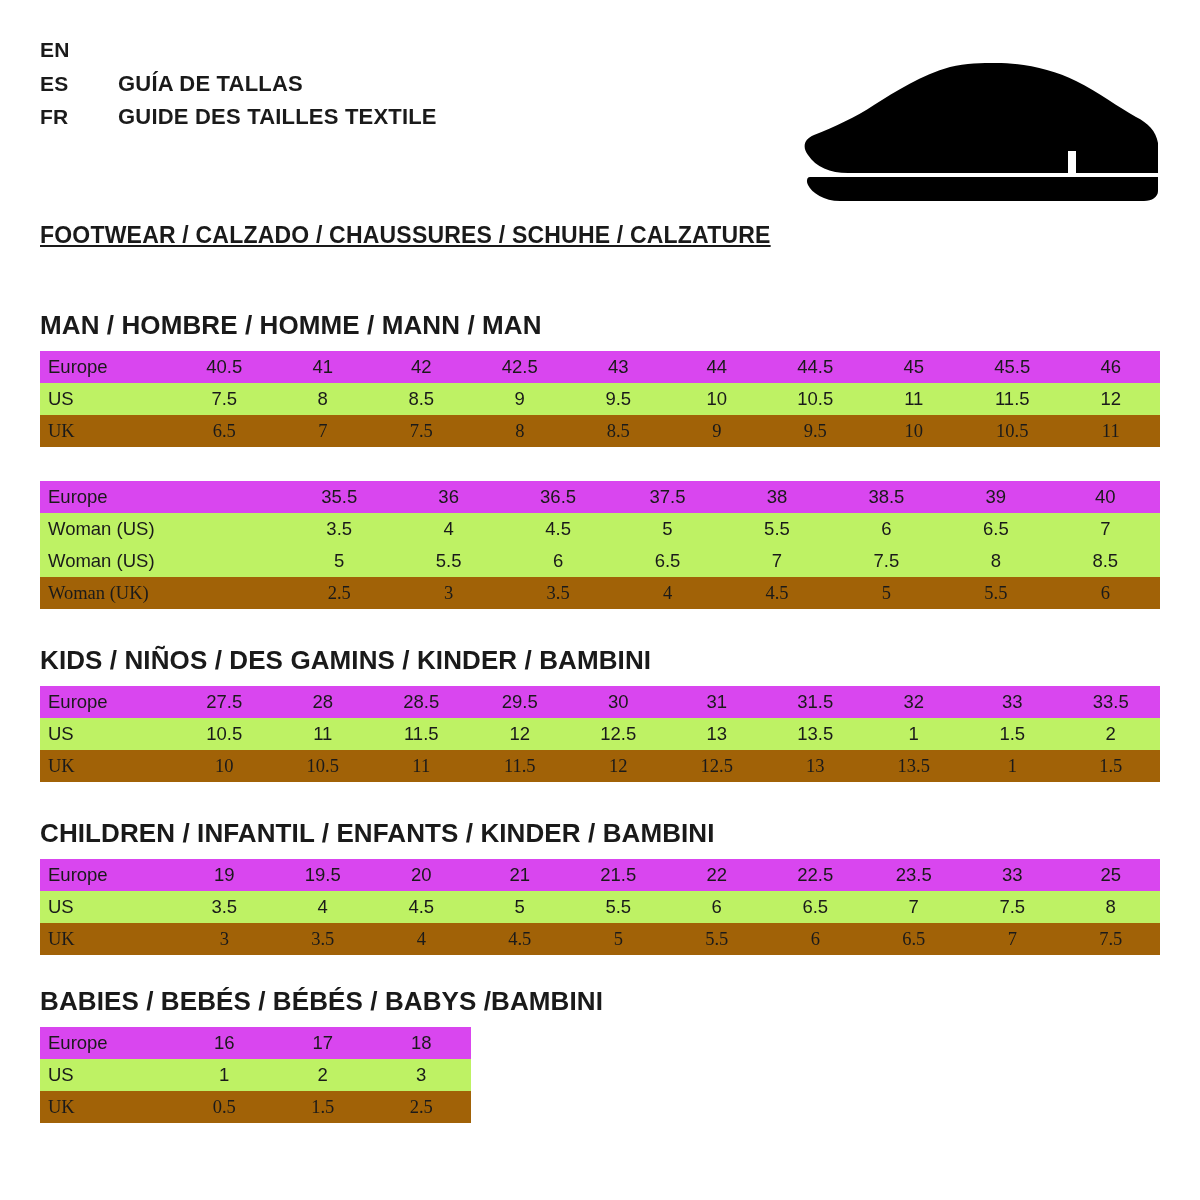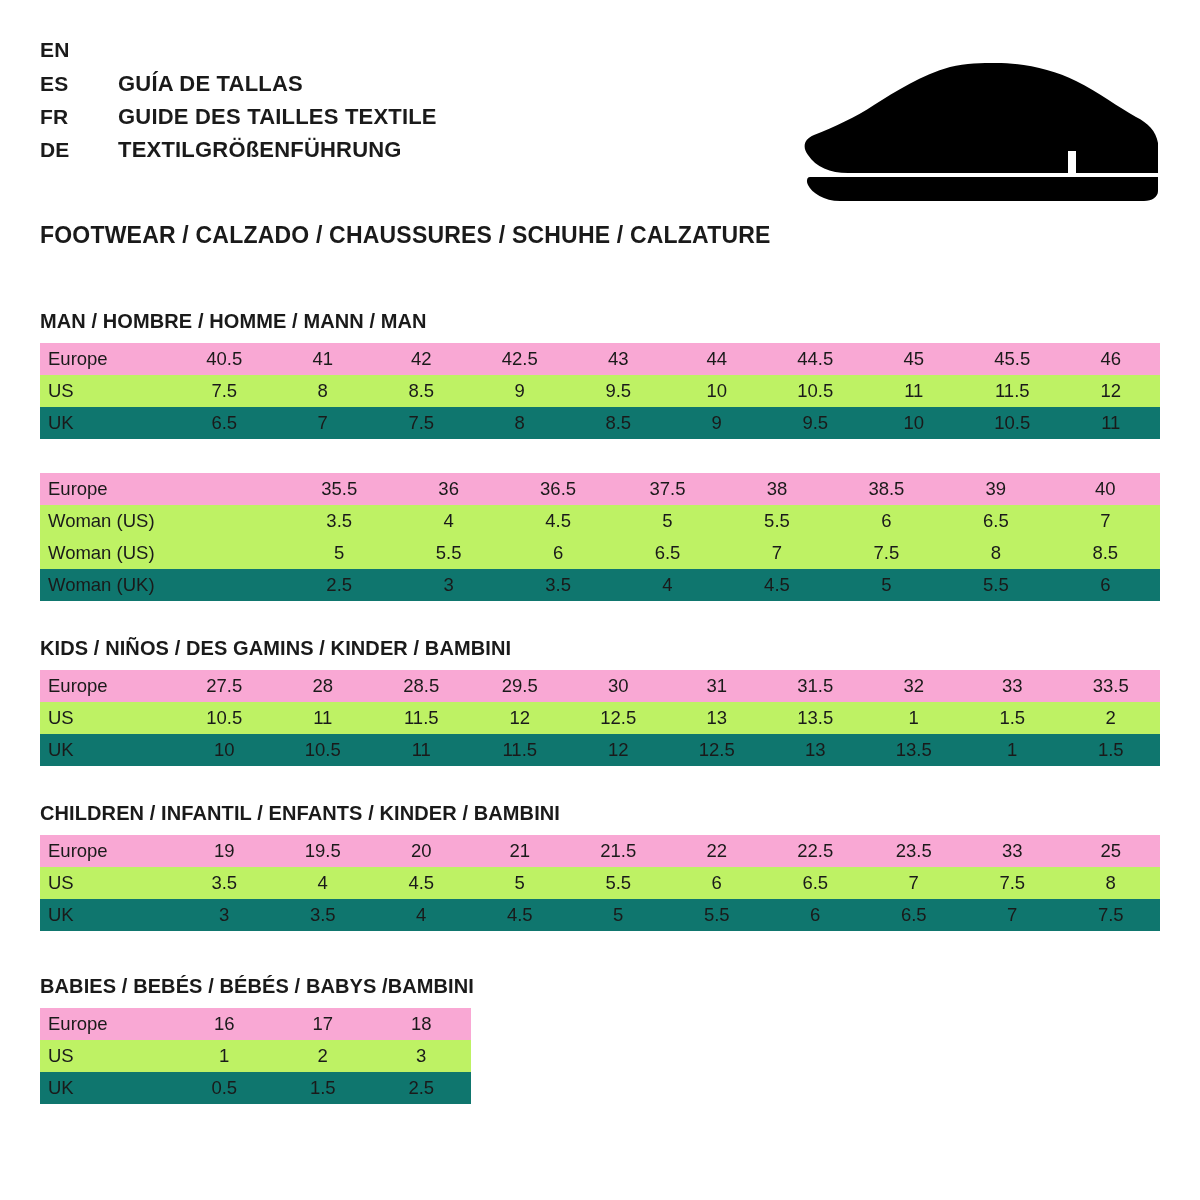--- a/index.html
+++ b/index.html
@@ -45,37 +45,38 @@
     font-size: 22px;
   }
   .category-line {
     position: absolute;
     top: 192px;
     left: 0;
     font-weight: bold;
     font-size: 23px;
     color: #1a1a1a;
     letter-spacing: 0.2px;
+    text-decoration: underline;
   }
   .shoe-icon {
     position: absolute;
     top: 25px;
     left: 760px;
     width: 360px;
     height: 150px;
   }
   .shoe-icon svg { display: block; }
 
   
   .section {
     margin-top: 0;
   }
   .section-title {
     font-weight: bold;
-    font-size: 20px;
+    font-size: 26px;
     color: #1a1a1a;
     letter-spacing: 0.1px;
     margin-bottom: 10px;
   }
   table.size-table {
     border-collapse: collapse;
     font-size: 19px;
     color: #1a1a1a;
     table-layout: fixed;
   }
@@ -85,55 +86,51 @@
     text-align: center;
     vertical-align: middle;
     font-size: 18.5px;
   }
   table.size-table td.label {
     text-align: left;
     padding-left: 8px;
     width: 135px;
   }
   tr.head td {
-    background: #f9a8d4;
+    background: #d946ef;
     font-weight: normal;
   }
-  tr.odd td { background: #0f766e; }
+  tr.odd td { background: #a16207; font-family: Liberation Serif, serif; }
   tr.even td { background: #bef264; }
 
   .s-man { margin-top: 80px; }
   .s-junior { margin-top: 34px; }
   .s-kids { margin-top: 36px; }
   .s-children { margin-top: 36px; }
-  .s-babies { margin-top: 44px; }
+  .s-babies { margin-top: 31px; }
 </style>
 </head>
 <body>
 
 <div class="page">
 
   <div class="header">
 
     <div class="lang-list">
       <div class="lang-row">
         <span class="lang-code">EN</span>
       </div>
       <div class="lang-row">
         <span class="lang-code">ES</span>
         <span class="lang-title">GUÍA DE TALLAS</span>
       </div>
       <div class="lang-row">
         <span class="lang-code">FR</span>
         <span class="lang-title">GUIDE DES TAILLES TEXTILE</span>
       </div>
-      <div class="lang-row">
-        <span class="lang-code">DE</span>
-        <span class="lang-title">TEXTILGRÖßENFÜHRUNG</span>
-      </div>
     </div>
 
     <div class="category-line">FOOTWEAR / CALZADO / CHAUSSURES / SCHUHE / CALZATURE</div>
 
     <div class="shoe-icon">
       <svg viewBox="0 0 360 150" width="360" height="150" xmlns="http://www.w3.org/2000/svg">
         <path fill="#000000" d="M196 8 C 222 8, 252 14, 276 26 C 300 38, 318 52, 336 62 C 348 68, 356 76, 358 88 L 358 118 L 276 118 L 276 96 L 268 96 L 268 118 L 48 118 C 30 118, 16 112, 8 100 C 2 92, 4 84, 14 80 C 34 72, 56 62, 74 50 C 96 36, 122 20, 150 12 C 166 8, 182 8, 196 8 Z"></path>
         <path fill="#000000" d="M10 122 L 358 122 L 358 136 C 358 142, 352 146, 344 146 L 40 146 C 24 146, 12 138, 8 130 C 6 126, 7 122, 10 122 Z"></path>
       </svg>
     </div>

